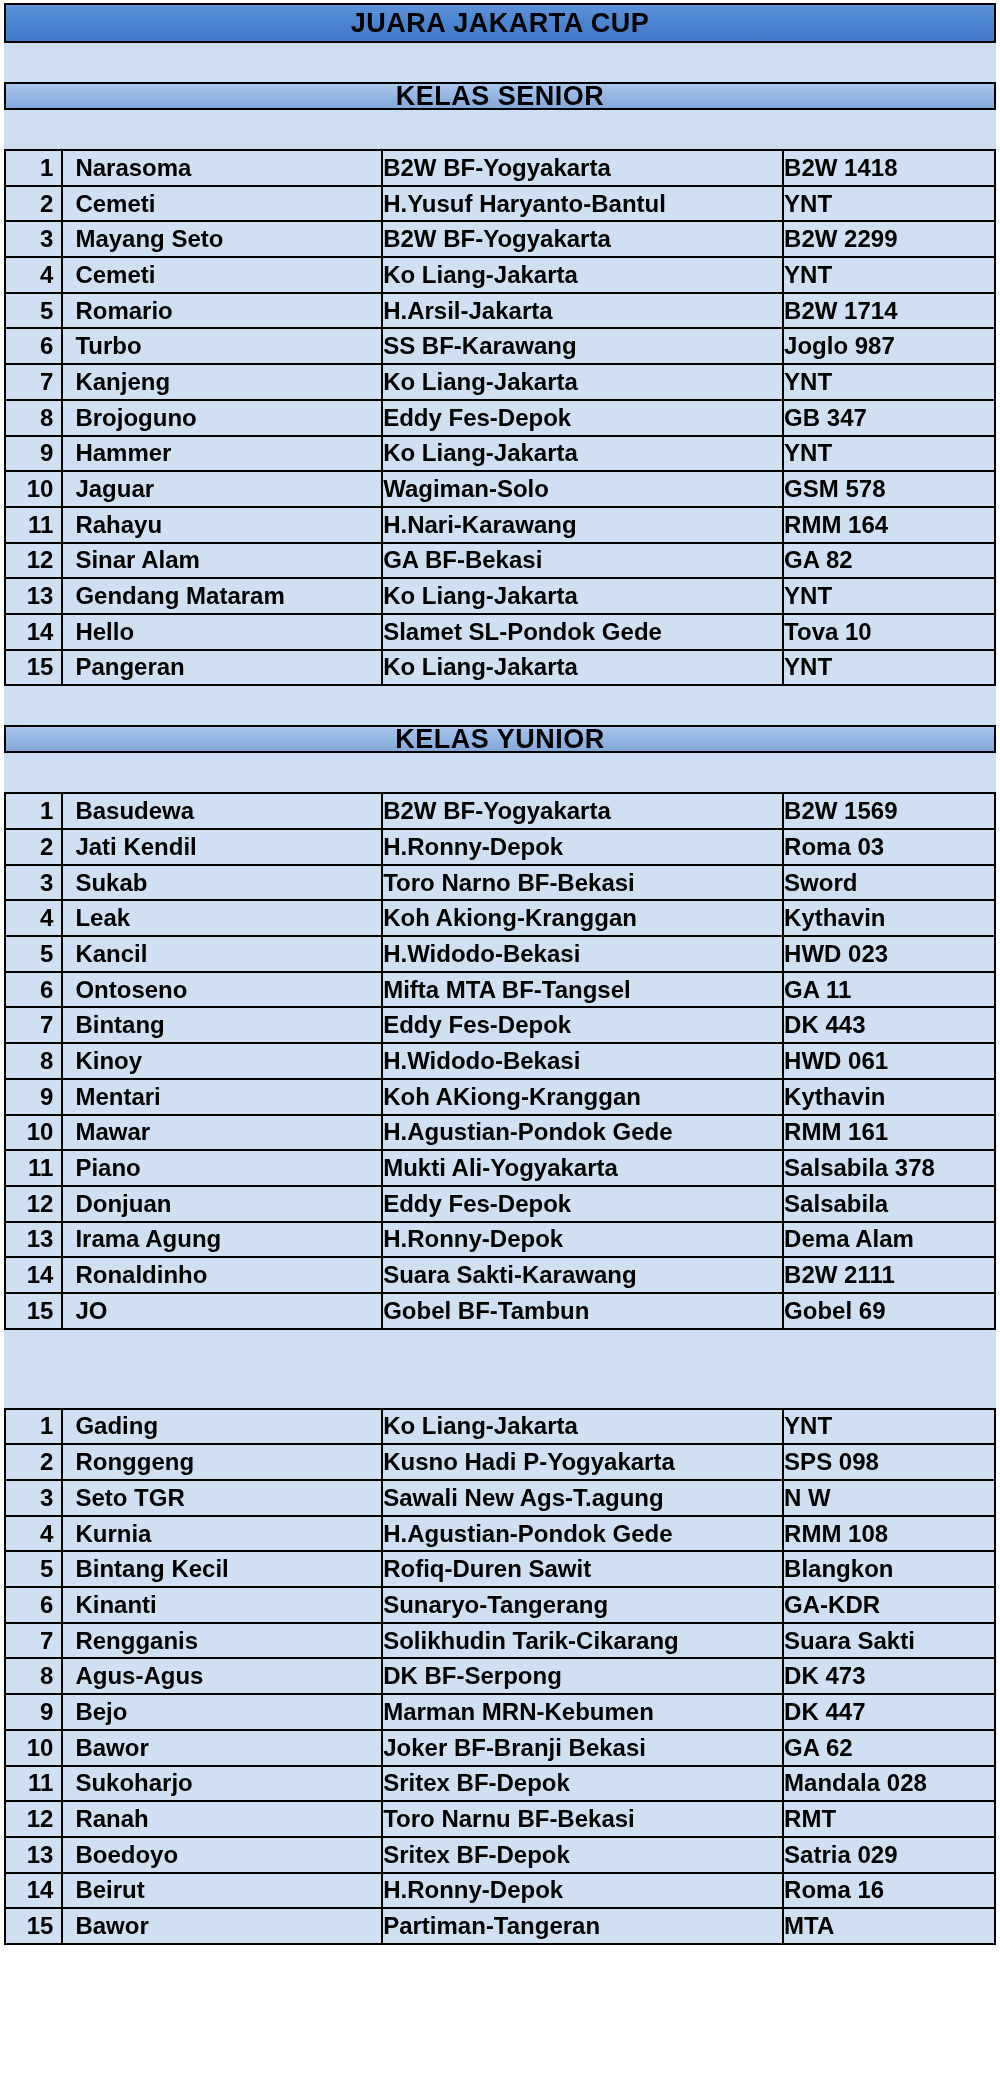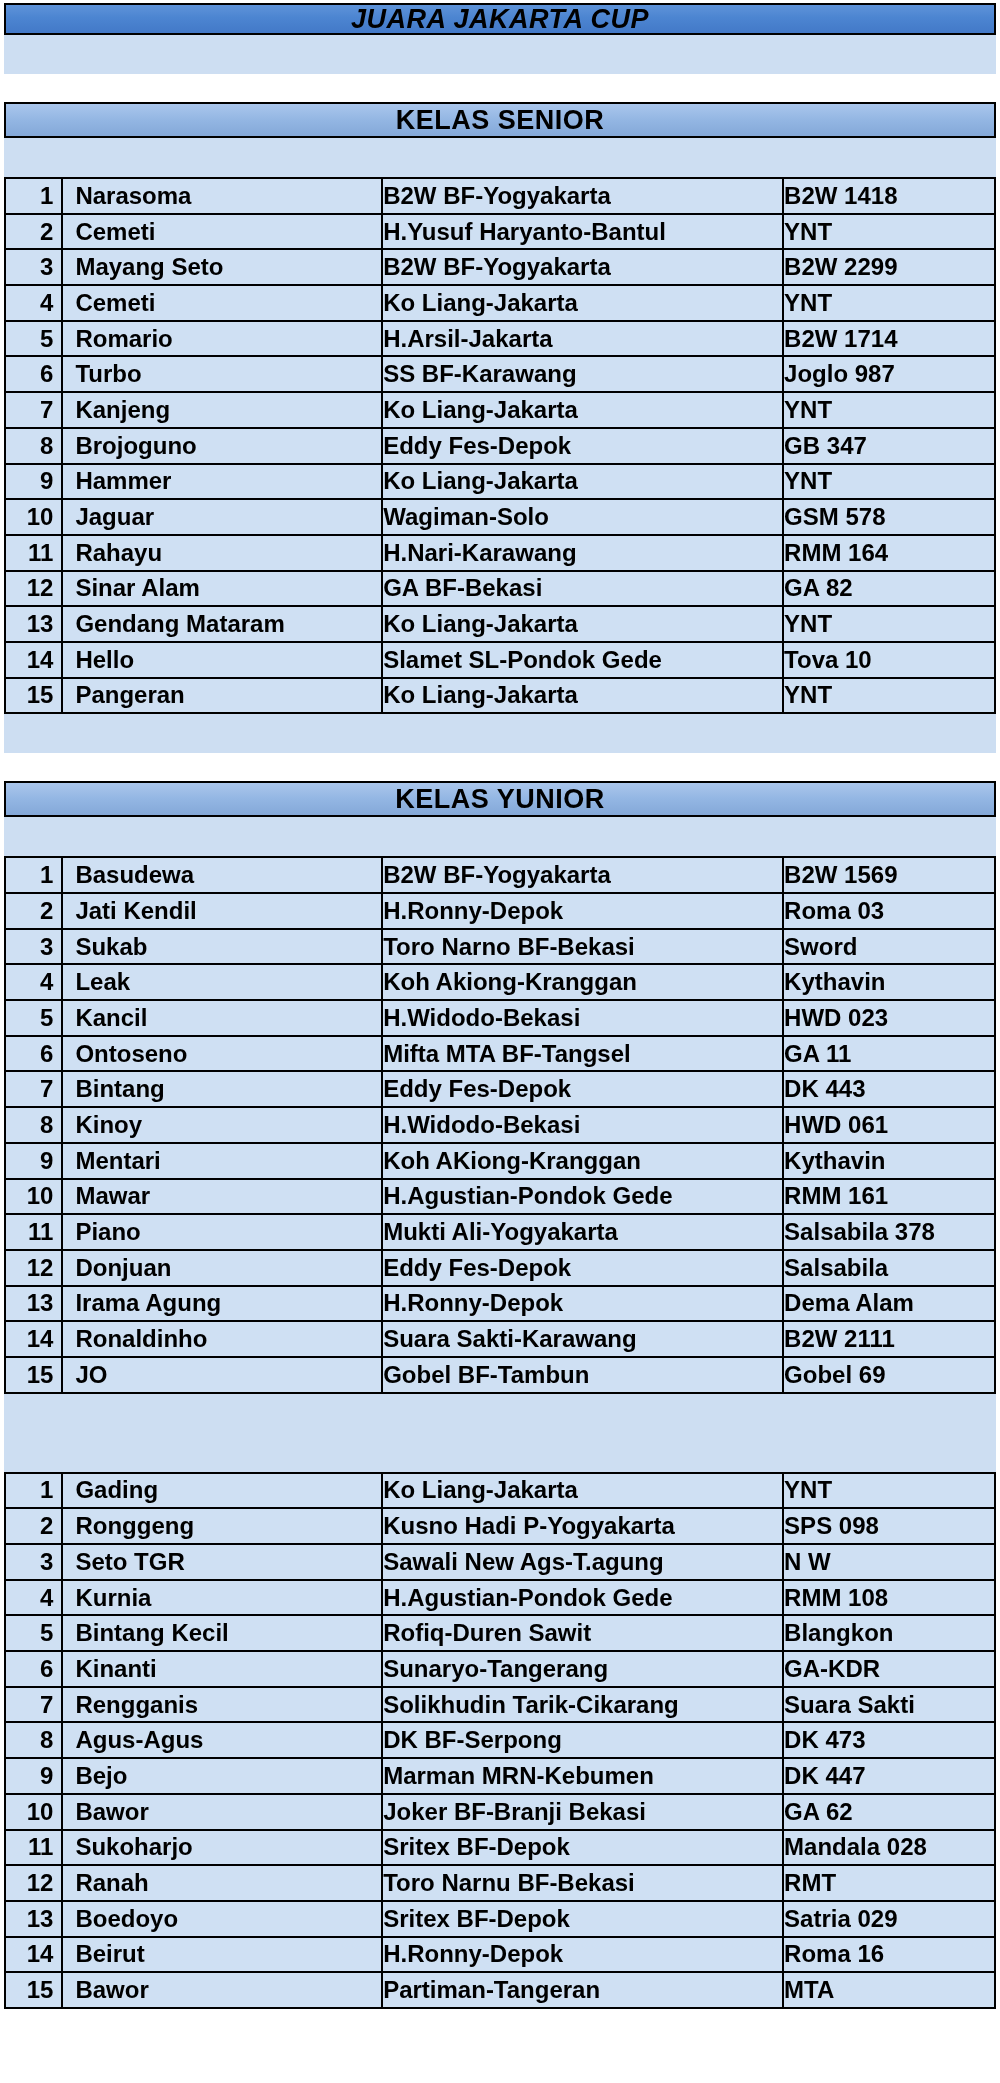--- a/index.html
+++ b/index.html
@@ -10,40 +10,38 @@
     font-weight: bold;
     color: #000000;
   }
   .page {
     width: 1000px;
     min-height: 2083px;
     padding: 3px 4px 0 4px;
     background: #ffffff;
   }
   .title-bar {
-    height: 32px;
+    height: 40px;
     border: 2px solid #000000;
     background: linear-gradient(180deg, #5e93d9 0%, #4c85d1 45%, #4379c8 100%);
     display: flex; align-items: center; justify-content: center;
     font-size: 27px;
     letter-spacing: 0.5px;
-    font-style: italic;
   }
   .band {
     height: 39px;
     background: #cddef2;
   }
   .section-bar {
-    height: 36px;
+    height: 28px;
     border: 2px solid #000000;
     background: linear-gradient(180deg, #aac6ec 0%, #93b6e3 50%, #84a8d8 100%);
     display: flex; align-items: center; justify-content: center;
     font-size: 27px;
     letter-spacing: 0.5px;
-    margin-top: 28px;
   }
   table.roster {
     width: 100%;
     border-collapse: collapse;
     table-layout: fixed;
     background: #cfe0f3;
   }
   table.roster td {
     border: 2px solid #000000;
     height: 35.7px;

